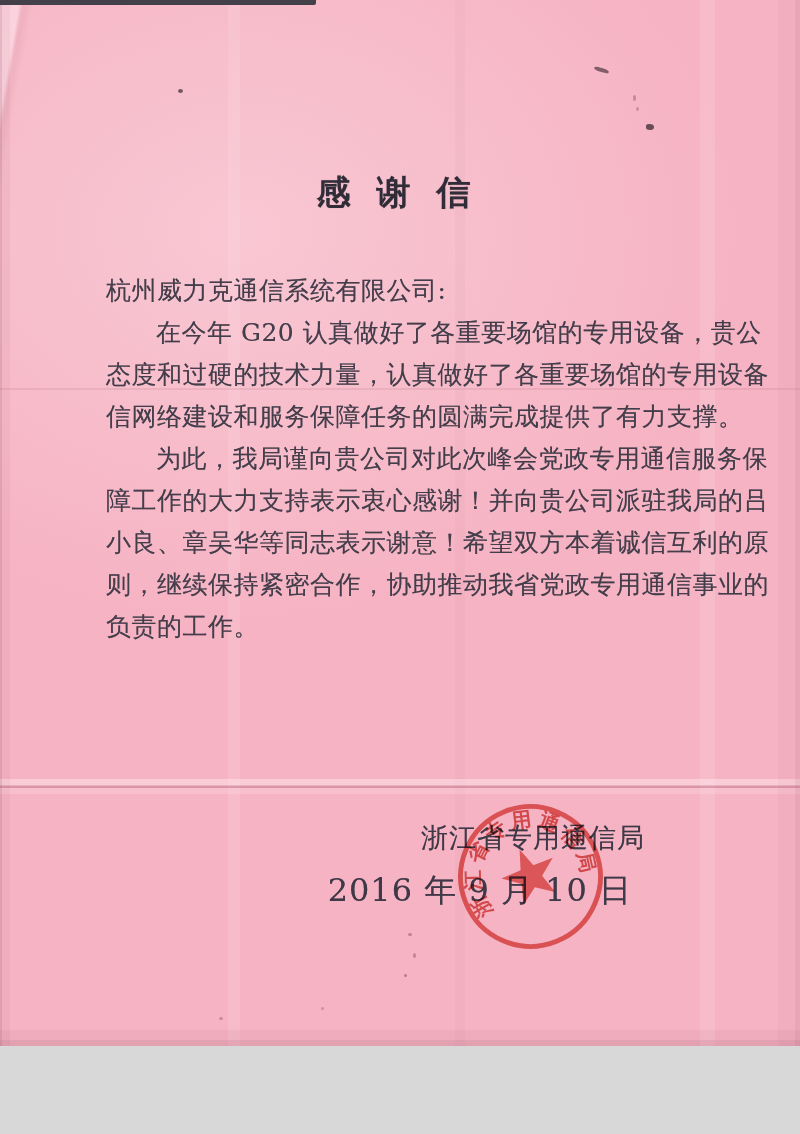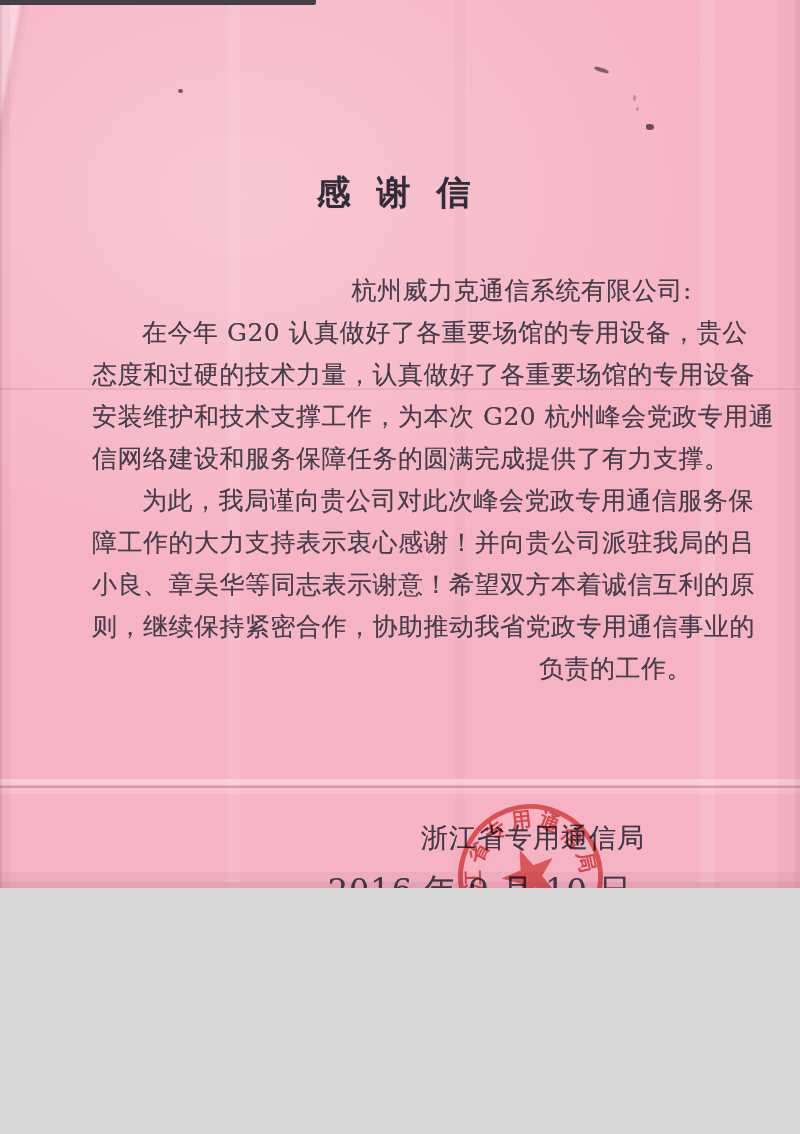--- a/index.html
+++ b/index.html
@@ -2,21 +2,21 @@
 <html><head>
 <meta charset="utf-8">
 <style>
   html,body{margin:0;padding:0;}
   body{
     width:800px;height:1134px;
     background:#d8d8d8;
     font-family:"DejaVu Serif","Liberation Serif",serif;
   }
   .page{
-    position:relative;width:800px;height:888px;overflow:hidden;
+    position:relative;width:800px;height:1046px;overflow:hidden;
     background:
       
       linear-gradient(to top, rgba(150,85,105,.20) 0 6px, rgba(150,85,105,.08) 6px 16px, transparent 16px),
       
       linear-gradient(to left, rgba(190,115,140,.22) 0 5px, rgba(190,115,140,.08) 5px 22px, transparent 22px),
       
       linear-gradient(to right, rgba(140,70,95,.20) 0 2px, rgba(140,70,95,.06) 2px 10px, transparent 10px),
       
       linear-gradient(to bottom, transparent 0 779px, rgba(255,235,242,.45) 779px 785px, rgba(172,100,122,.38) 786px 788px, rgba(255,226,236,.25) 788px 794px, transparent 794px),
       
@@ -32,23 +32,22 @@
       #f6b3c3;
   }
   .topedge{position:absolute;left:0;top:0;width:316px;height:5px;background:#44404a;border-radius:0 0 2px 0;}
   .title{
     position:absolute;left:0;top:170px;width:100%;
     text-align:center;font-size:34px;font-weight:bold;color:#312d38;
     letter-spacing:26px;padding-left:13px;box-sizing:border-box;
     text-shadow:0 0 1px rgba(60,50,70,.35);
   }
   .bodyblock{
-    position:absolute;left:92px;top:270px;width:600px;
+    position:absolute;left:106px;top:270px;width:600px;
     color:#443e4b;
-    text-align:right;
   }
   .line{
     height:42px;line-height:42px;font-size:25px;
     letter-spacing:0.5px;white-space:nowrap;
     text-shadow:0 0 .6px rgba(68,62,75,.5);
   }
   .indent{text-indent:2em;}
   .sig{
     position:absolute;top:820px;right:155px;
     font-size:27px;color:#3f3947;letter-spacing:1px;white-space:nowrap;
@@ -85,21 +84,20 @@
 <div class="page">
 
   <div class="topedge"></div>
 
   <div class="title">感谢信</div>
 
   <div class="bodyblock">
     <div class="line">杭州威力克通信系统有限公司:</div>
     <div class="line indent">在今年 G20 认真做好了各重要场馆的专用设备，贵公</div>
     <div class="line">态度和过硬的技术力量，认真做好了各重要场馆的专用设备</div>
-    <div class="line">安装维护和技术支撑工作，为本次 G20 杭州峰会党政专用通</div>
     <div class="line">信网络建设和服务保障任务的圆满完成提供了有力支撑。</div>
     <div class="line indent">为此，我局谨向贵公司对此次峰会党政专用通信服务保</div>
     <div class="line">障工作的大力支持表示衷心感谢！并向贵公司派驻我局的吕</div>
     <div class="line">小良、章吴华等同志表示谢意！希望双方本着诚信互利的原</div>
     <div class="line">则，继续保持紧密合作，协助推动我省党政专用通信事业的</div>
     <div class="line">负责的工作。</div>
   </div>
 
   <div class="sig">浙江省专用通信局</div>
   <div class="date">2016 年 9 月 10 日</div>

